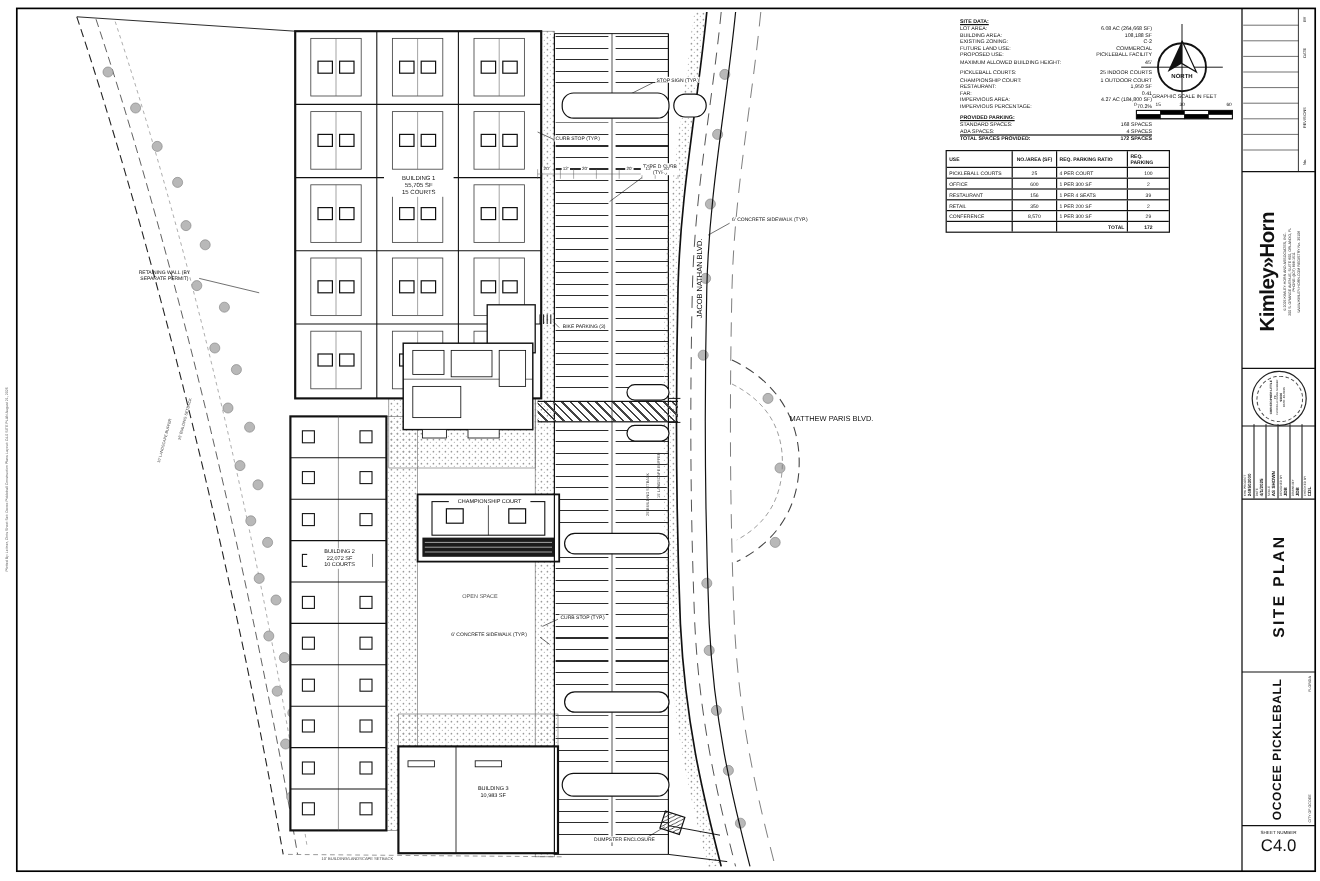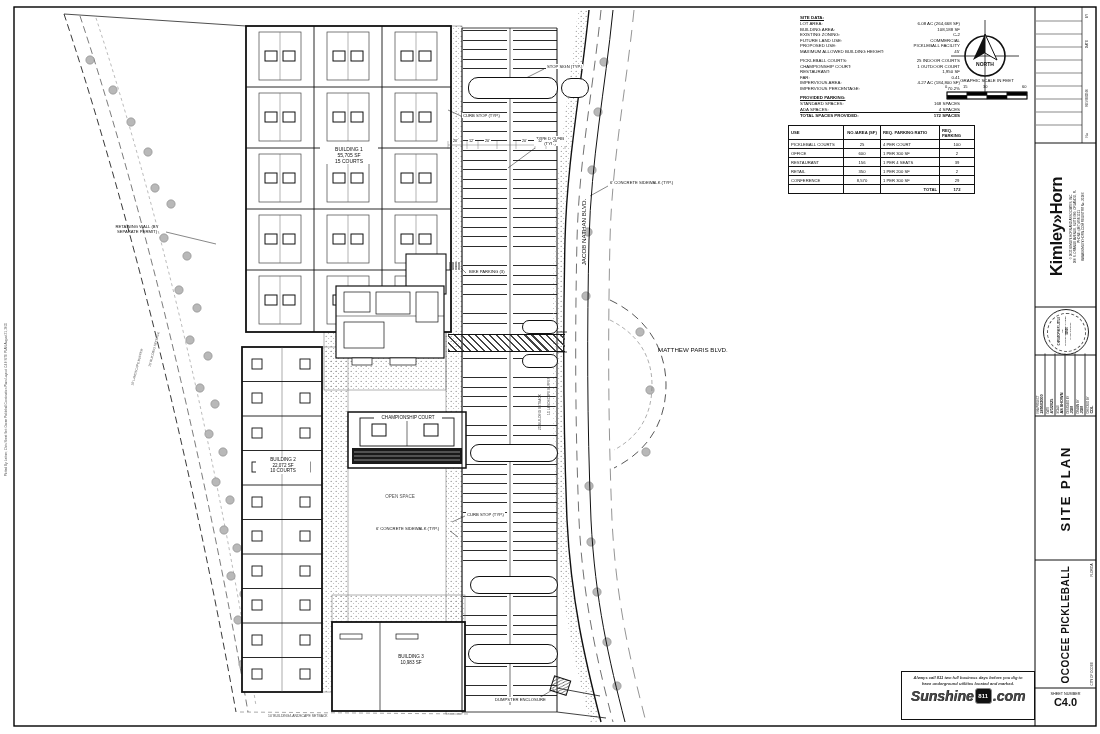--- a/index.html
+++ b/index.html
@@ -567,28 +567,19 @@
   </div>
 
   <div class="tb-rot" style="left:1002px;top:595px;width:126px;height:59px;">
     <div style="font-size:10px;font-weight:bold;letter-spacing:.5px;">OCOCEE PICKLEBALL</div>
     <div style="position:absolute;bottom:1px;left:2px;font-size:3px;">CITY OF OCOEE</div>
     <div style="position:absolute;bottom:1px;right:2px;font-size:3px;">FLORIDA</div>
   </div>
 
   <div class="abs" style="left:1036px;top:689px;width:59px;height:37px;z-index:5;text-align:center;">
     <div style="font-size:3.8px;margin-top:3px;">SHEET NUMBER</div>
-    <div style="font-size:11px;font-weight:bold;">C4.0</div>
-  </div>
-
-  <div id="sunshine">
-    <div class="sun-line" style="margin-top:3px;">Always call 811 two full business days before you dig to</div>
-    <div class="sun-line">have underground utilities located and marked.</div>
-    <div class="sun-brand">
-      <span>Sunshine</span>
-        <span class="sun-shield">811</span>
-        <span>.com</span>
-    </div>
-  </div>
+    <div style="font-size:14px;font-weight:normal;">C4.0</div>
+  </div>
+
 
   <div class="abs rot" style="left:-267px;top:395px;width:550px;height:9px;font-size:3px;color:#555;text-align:center;z-index:4;">Plotted By: Leitner, Chris   Sheet Set: Ocoee Pickleball Construction Plans   Layout: C4.0 SITE PLAN   August 21, 2025</div>
 
 </div>
 
 </body></html>

